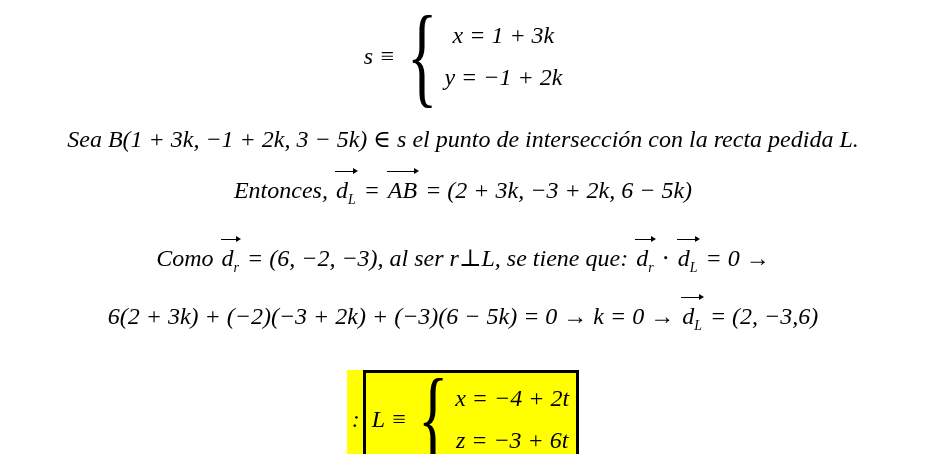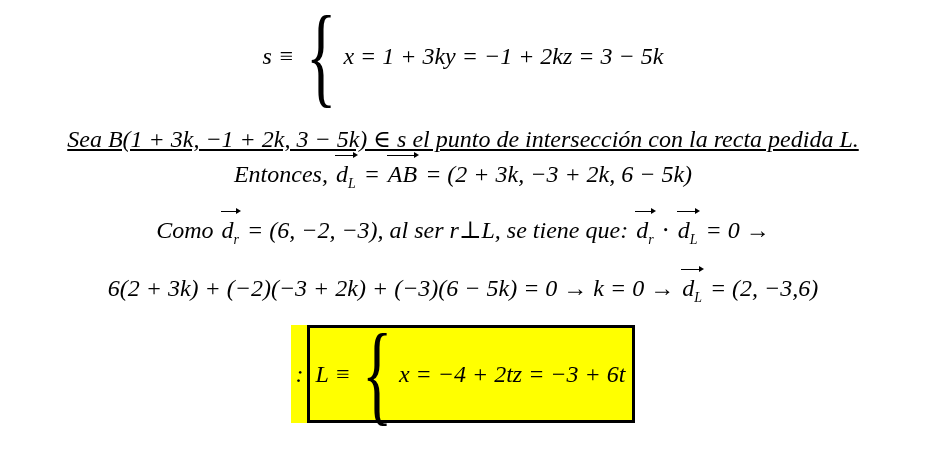--- a/index.html
+++ b/index.html
@@ -35,29 +35,30 @@
     display: inline-block;
     font-size: 88px;
     line-height: 92px;
     transform: scale(0.72, 1.28);
     transform-origin: center;
     font-style: normal;
     margin: 0 1px;
   }
   .eq-col {
     display: flex;
-    flex-direction: row;
+    flex-direction: column;
     align-items: center;
     line-height: 1.27;
+    gap: 12px;
   }
   .mb1 { margin-bottom: 22px; }
-  .mb2 { margin-bottom: 5px; text-decoration: underline; }
-  .mb3 { margin-bottom: 26px; font-style: italic; }
-  .mb4 { margin-bottom: 28px; }
-  .mb5 { margin-bottom: 22px; }
+  .mb2 { margin-bottom: 21px; }
+  .mb3 { margin-bottom: 18px; font-style: italic; }
+  .mb4 { margin-bottom: 28px; margin-top: 20px; }
+  .mb5 { margin-bottom: 39px; }
   
   .vec {
     position: relative;
     display: inline-block;
     padding: 0 2px;
   }
   .vec-arrow {
     position: absolute;
     left: 1px; right: 0; top: -0.3em;
     display: flex;
@@ -100,21 +101,20 @@
 <body>
 
 <div class="doc">
 
   <div class="system-row mb1">
     <span class="lhs">s ≡</span>
     <span class="brace">{</span>
     <span class="eq-col">
       <span>x = 1 + 3k</span>
       <span>y = −1 + 2k</span>
-      <span>z = 3 − 5k</span>
     </span>
   </div>
 
   <div class="math-line mb2">Sea B(1 + 3k, −1 + 2k, 3 − 5k) ∈ s el punto de intersección con la recta pedida L.</div>
 
   <div class="math-line mb3"><span>Entonces, </span><span class="vec"><span class="vec-arrow">
           <span class="shaft"></span>
           <span class="head"></span>
         </span><span>d<sub>L</sub></span></span><span> = </span><span class="vec"><span class="vec-arrow">
           <span class="shaft"></span>

